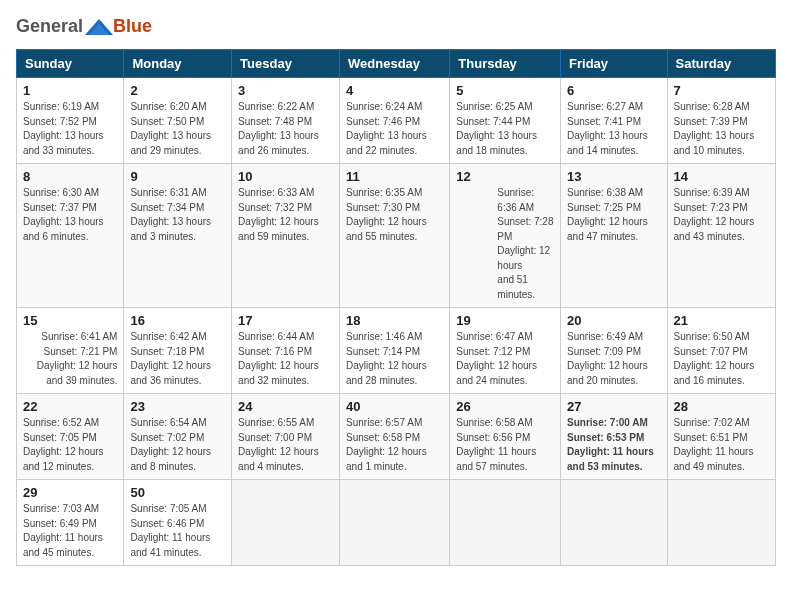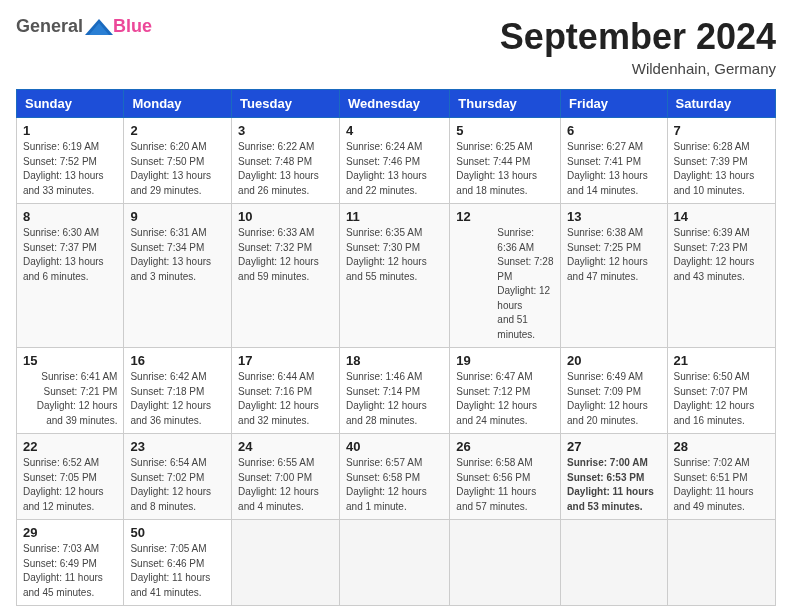--- a/index.html
+++ b/index.html
@@ -23,21 +23,21 @@
     }
     .logo-text {
       display: flex;
       align-items: center;
       font-size: 22px;
       font-weight: bold;
       color: #333;
       text-align: center;
     }
     .logo-general { color: #555; font-size: 18px; font-weight: bold; }
-    .logo-blue { color: #ec4899; font-size: 18px; font-weight: bold; }
+    .logo-blue { color: #c2410c; font-size: 18px; font-weight: bold; }
     .logo-icon {
       width: 28px;
       height: 20px;
       margin-left: 2px;
     }
     .title-block {
       text-align: right;
     }
     .month-title {
       font-size: 36px;
@@ -47,21 +47,21 @@
     .location {
       font-size: 15px;
       color: #444;
       margin-top: 2px;
     }
     .calendar {
       width: 100%;
       border-collapse: collapse;
     }
     .calendar th {
-      background: #1d4ed8;
+      background: #0c4a6e;
       color: #fff;
       font-size: 13px;
       font-weight: bold;
       padding: 6px 8px;
       text-align: left;
       border: 1px solid #1a6abf;
     }
     .calendar td {
       border: 1px solid #ccc;
       vertical-align: top;
@@ -100,24 +100,20 @@
   <div class="logo">
     <div class="logo-text">
       <span class="logo-general">General</span>
       <svg class="logo-icon" viewBox="0 0 28 20" xmlns="http://www.w3.org/2000/svg">
         <polygon points="14,2 28,18 0,18" fill="#1a6abf"></polygon>
         <polygon points="14,6 24,18 4,18" fill="#2a7fd4"></polygon>
       </svg>
       <span class="logo-blue">Blue</span>
     </div>
   </div>
-  <div class="title-block">
-    <div class="month-title">September 2024</div>
-    <div class="location">Wildenhain, Germany</div>
-  </div>
 </div>
 
 <table class="calendar">
   <thead>
     <tr>
     <th>Sunday</th>
         <th>Monday</th>
         <th>Tuesday</th>
         <th>Wednesday</th>
         <th>Thursday</th>

